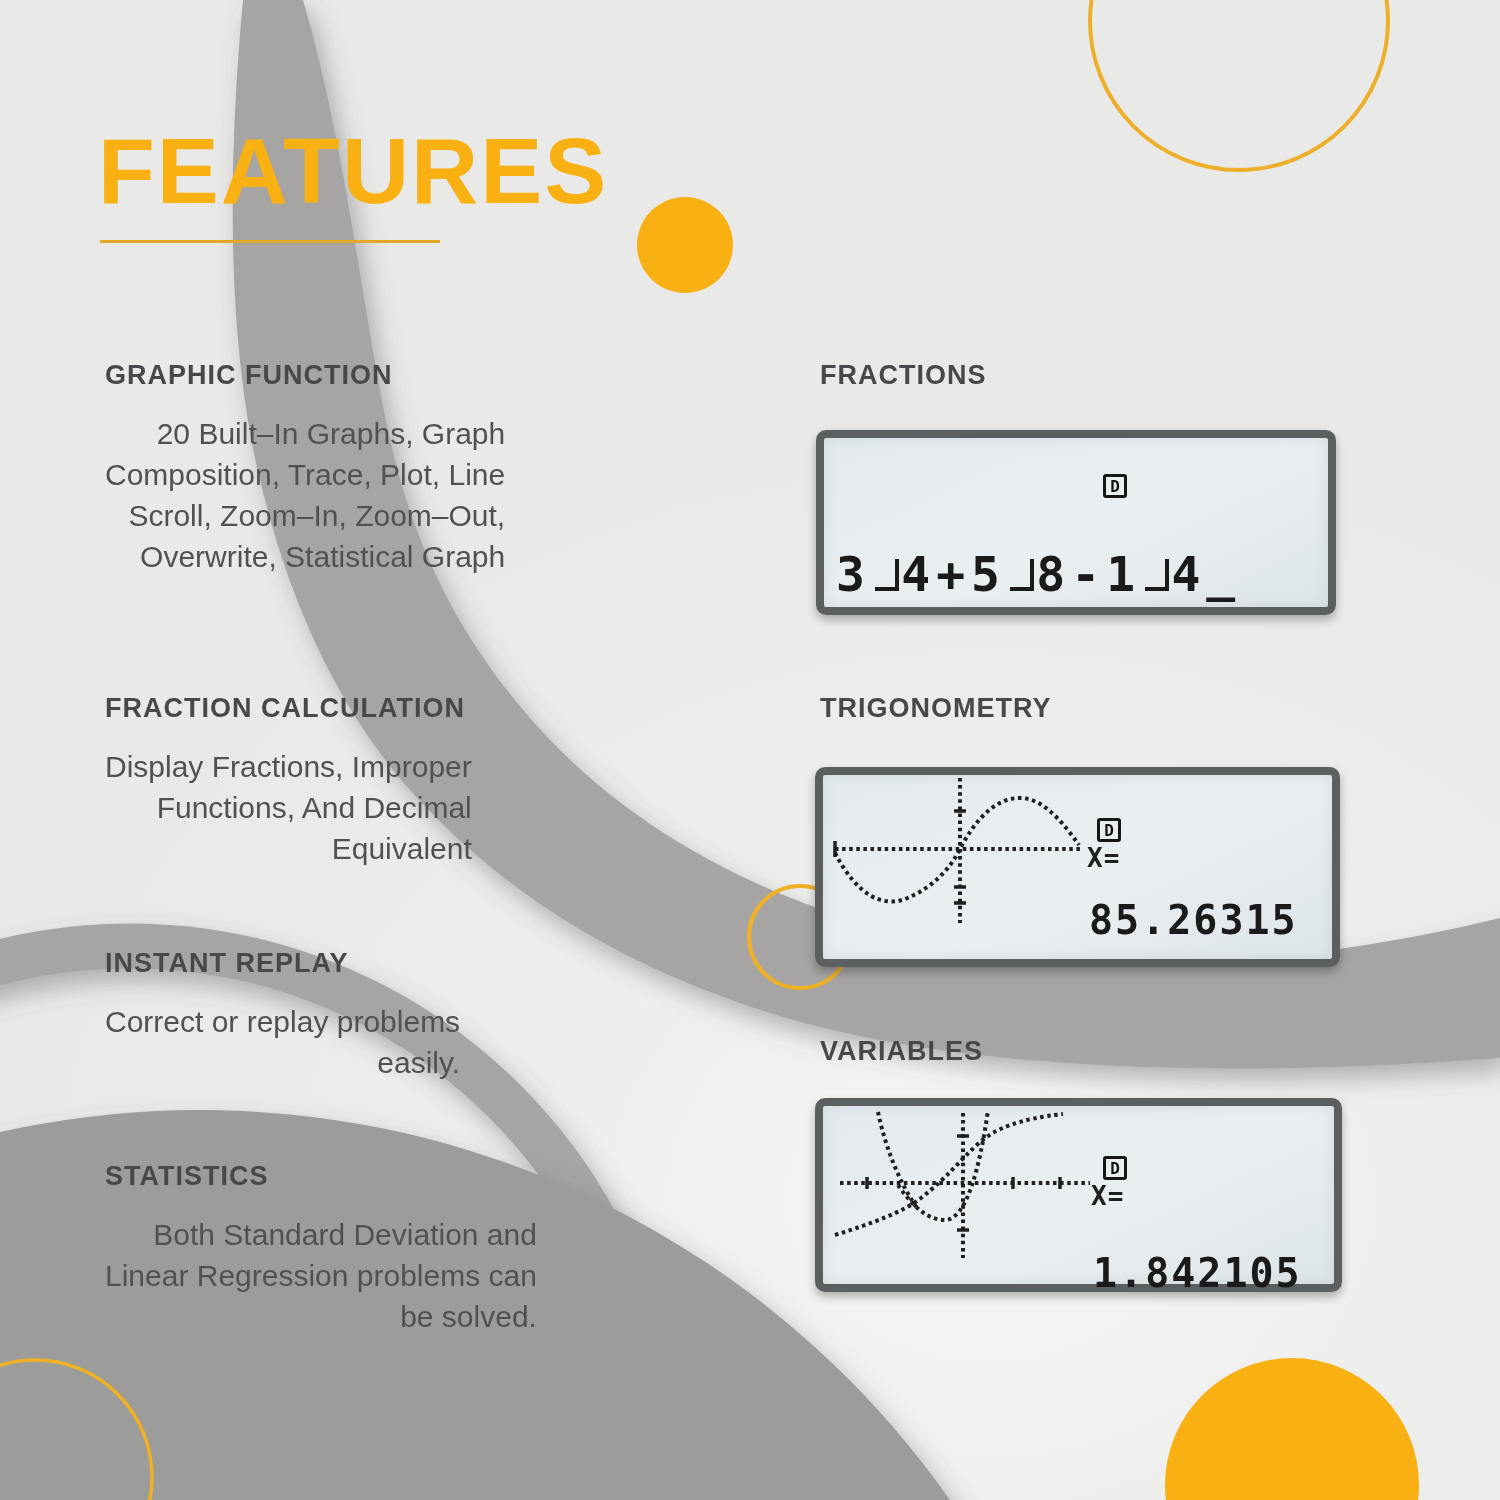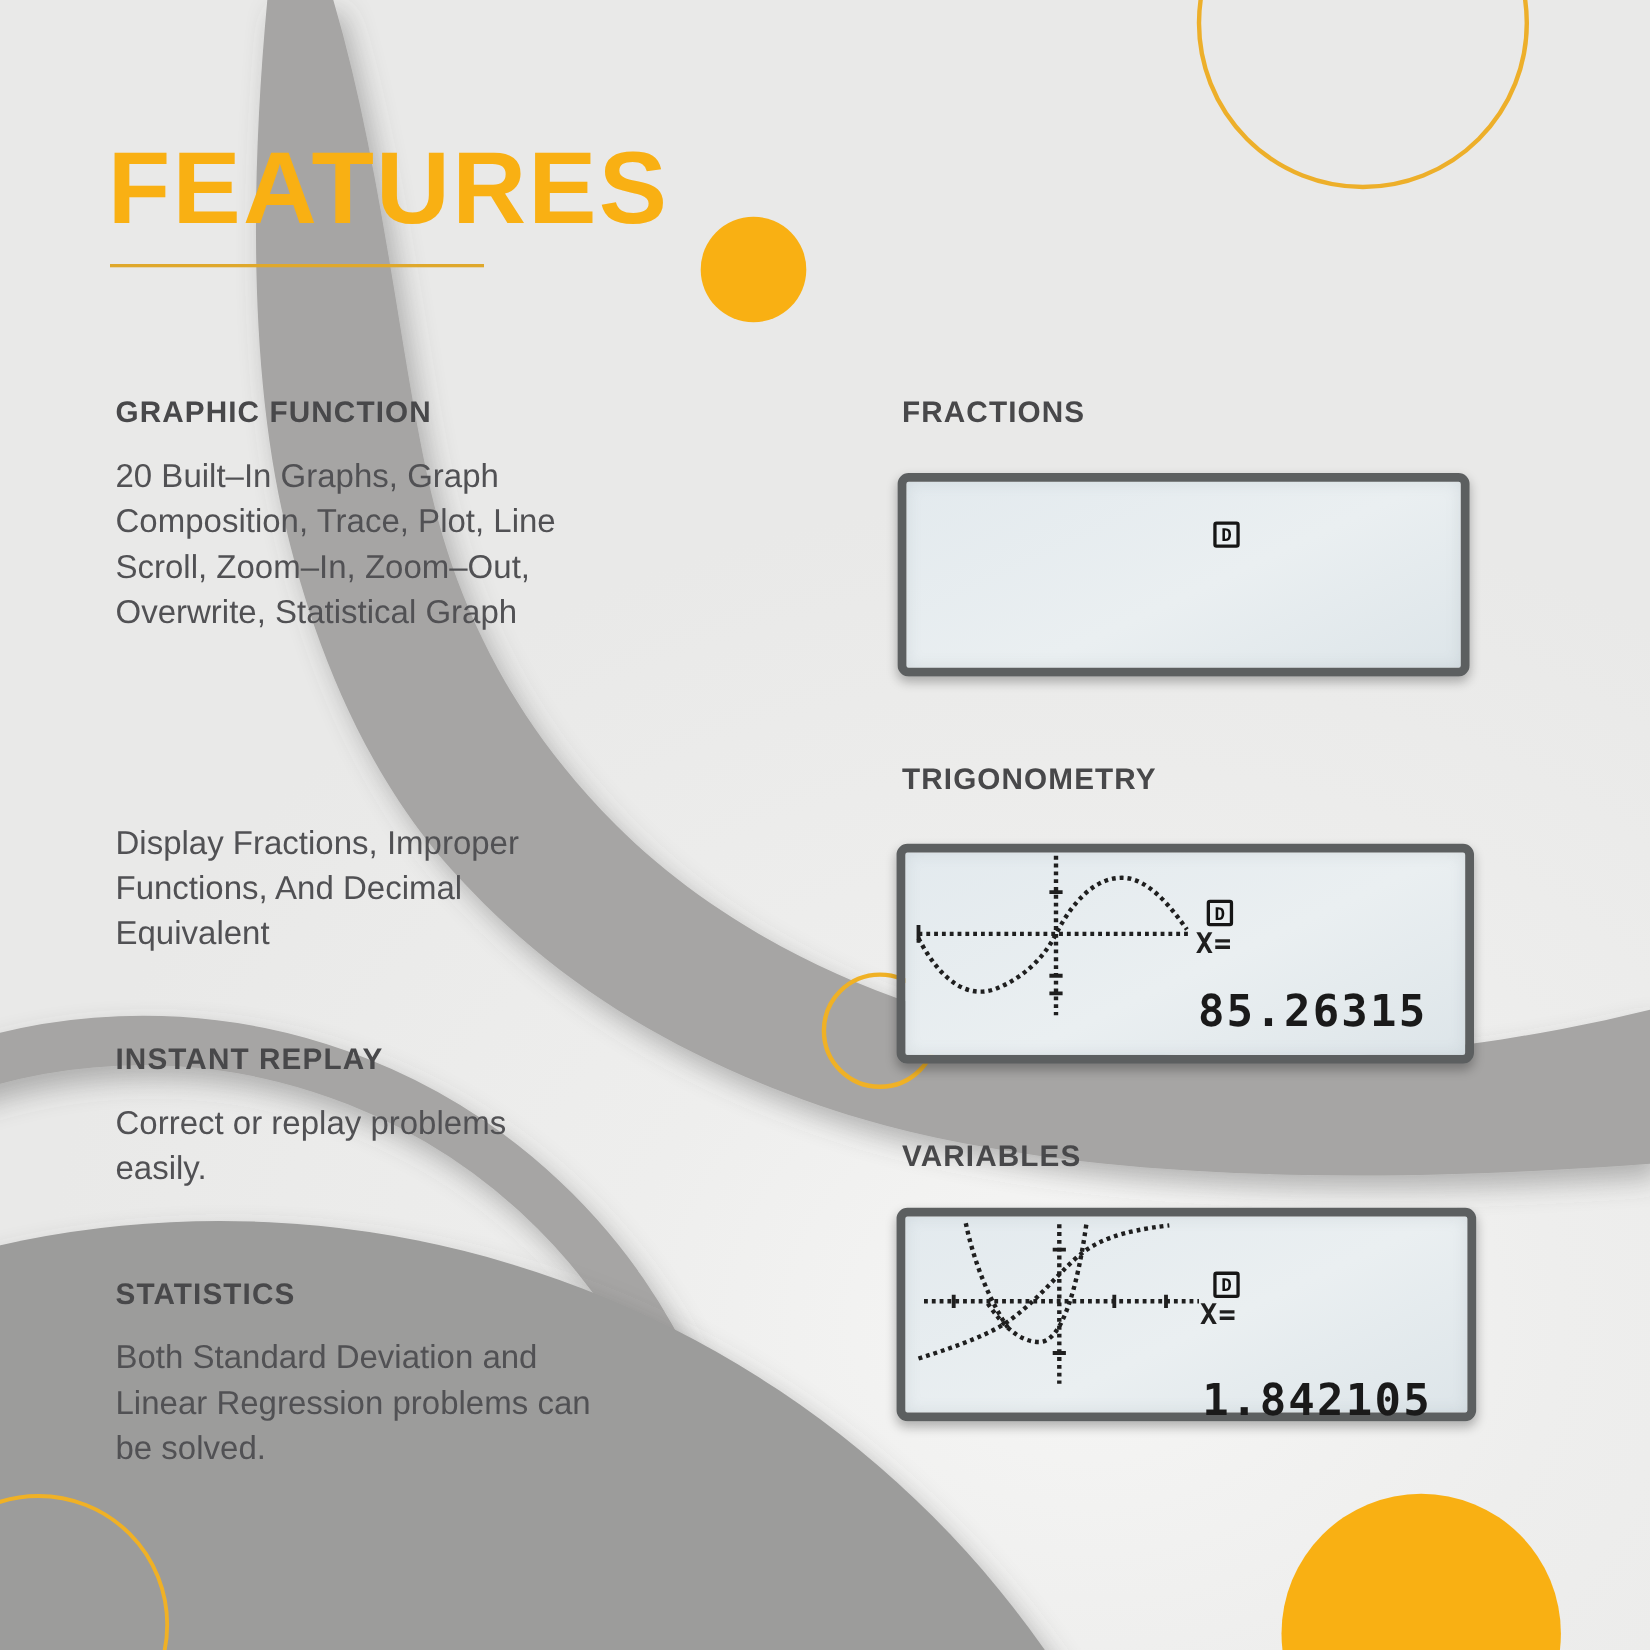--- a/index.html
+++ b/index.html
@@ -26,21 +26,21 @@
   .title-underline{
     position:absolute;left:100px;top:240px;width:340px;height:3px;
     background:#dfa82b;z-index:2;
   }
   .sec-heading{
     position:absolute;z-index:2;font-size:27px;font-weight:bold;
     letter-spacing:1px;color:var(--heading-gray);white-space:nowrap;
   }
   .sec-body{
     position:absolute;z-index:2;font-size:30px;line-height:41px;
-    color:var(--body-gray);white-space:pre-line;
+    color:var(--body-gray);white-space:pre-line;text-align:right;
   }
   .panel{
     position:absolute;z-index:2;box-sizing:border-box;
     border:8px solid var(--lcd-border);border-radius:10px;
     background:linear-gradient(155deg,#e3eaee 0%,#eaeff1 55%,#dde5e9 100%);
     box-shadow:0 5px 10px rgba(0,0,0,.28), inset 0 0 14px rgba(120,140,150,.18);
   }
   .panel svg{position:absolute;left:0;top:0;}
   .mode-box{
     position:absolute;box-sizing:border-box;
@@ -104,39 +104,41 @@
 
   <div class="page-title">FEATURES</div>
   <div class="title-underline"></div>
 
   <div class="sec-heading" style="left:105px;top:360px">GRAPHIC FUNCTION</div>
   <div class="sec-body" style="left:105px;top:413px">20 Built–In Graphs, Graph
 Composition, Trace, Plot, Line
 Scroll, Zoom–In, Zoom–Out,
 Overwrite, Statistical Graph</div>
 
+  <div class="sec-heading" style="left:105px;top:693px">FRACTION CALCULATION</div>
   <div class="sec-body" style="left:105px;top:746px">Display Fractions, Improper
 Functions, And Decimal
 Equivalent</div>
 
   <div class="sec-heading" style="left:105px;top:948px">INSTANT REPLAY</div>
   <div class="sec-body" style="left:105px;top:1001px">Correct or replay problems
 easily.</div>
 
   <div class="sec-heading" style="left:105px;top:1161px">STATISTICS</div>
   <div class="sec-body" style="left:105px;top:1214px">Both Standard Deviation and
 Linear Regression problems can
 be solved.</div>
 
   <div class="sec-heading" style="left:820px;top:360px">FRACTIONS</div>
   <div class="sec-heading" style="left:820px;top:693px">TRIGONOMETRY</div>
   <div class="sec-heading" style="left:820px;top:1036px">VARIABLES</div>
 
   <div class="panel" style="left:816px;top:430px;width:520px;height:185px">
     <div class="mode-box" style="left:279px;top:36px">D</div>
+    <div class="lcd-eq" style="left:12px;top:108px">3<span class="frac-sep"></span>4+5<span class="frac-sep"></span>8-1<span class="frac-sep"></span>4_</div>
   </div>
 
   <div class="panel" style="left:815px;top:767px;width:525px;height:200px">
     <svg width="509" height="184" viewBox="0 0 509 184">
       <g stroke="#1f1f1f" fill="none" stroke-width="4" stroke-dasharray="3.5 3.6">
         <line x1="12" y1="74" x2="258" y2="74"></line>
         <line x1="137" y1="3" x2="137" y2="148"></line>
         <path d="M 12 78 C 35 122 60 132 82 124 C 105 115 125 98 137 74 C 152 45 172 23 197 23 C 222 23 243 52 256 70"></path>
       </g>
       <g stroke="#1f1f1f" stroke-width="3.5">

